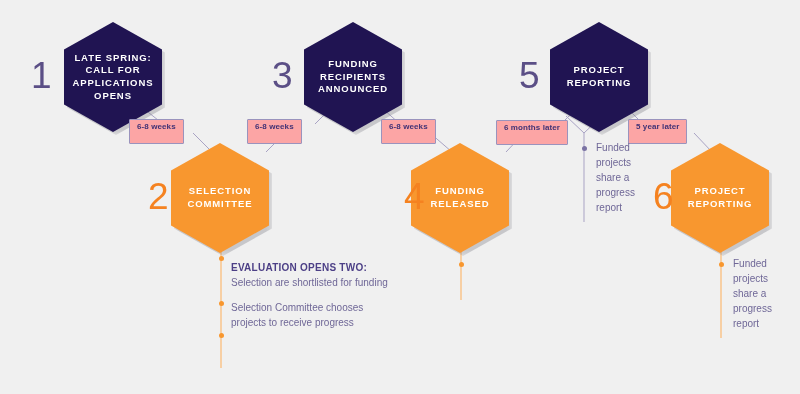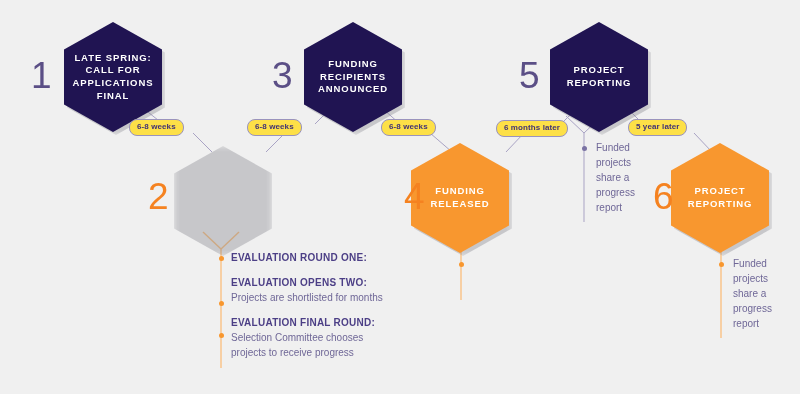--- a/index.html
+++ b/index.html
@@ -50,29 +50,29 @@
     line-height:1;
     font-family:"Liberation Sans", sans-serif;
   }
   .num.dark{color:#5b4f86;}
   .num.orange{color:#f58220;}
 
   
   .durlabel{
     position:absolute;
     border:1px solid #9a93bd;
-    background:#fde047;
+    background:#fca5a5;
     color:#413275;
     font-size:8px;
     font-weight:bold;
     letter-spacing:0.1px;
-    padding:3px 7px 4px 7px;
+    padding:3px 7px 12px 7px;
     white-space:nowrap;
     line-height:1;
-    border-radius:8px;
+    border-radius:1px;
   }
 
   
   .note{
     position:absolute;
     color:#6f6797;
     font-size:10px;
     line-height:1.5;
   }
   .note .hdr{
@@ -148,21 +148,25 @@
   <div class="hexshadow" style="left:174px; top:146px;"></div>
   <div class="hexshadow" style="left:307px; top:25px;"></div>
   <div class="hexshadow" style="left:414px; top:146px;"></div>
   <div class="hexshadow" style="left:553px; top:25px;"></div>
   <div class="hexshadow" style="left:674px; top:146px;"></div>
 
   <div class="hex dark" style="left:64px;  top:22px;">
     <span style="white-space:pre-line;">LATE SPRING:
 CALL FOR
 APPLICATIONS
-FINAL</span>
+OPENS</span>
+  </div>
+  <div class="hex orange" style="left:171px; top:143px;">
+    <span style="white-space:pre-line;">SELECTION
+COMMITTEE</span>
   </div>
   <div class="hex dark" style="left:304px; top:22px;">
     <span style="white-space:pre-line;">FUNDING
 RECIPIENTS
 ANNOUNCED</span>
   </div>
   <div class="hex orange" style="left:411px; top:143px;">
     <span style="white-space:pre-line;">FUNDING
 RELEASED</span>
   </div>
@@ -187,28 +191,26 @@
   <div class="durlabel" style="left:381px; top:119px;">6-8 weeks</div>
   <div class="durlabel" style="left:496px; top:120px;">6 months later</div>
   <div class="durlabel" style="left:628px; top:119px;">5 year later</div>
 
   <div class="dot orange" style="left:219px; top:256px;"></div>
   <div class="dot orange" style="left:219px; top:301px;"></div>
   <div class="dot orange" style="left:219px; top:333px;"></div>
 
   <div class="note wide" style="left:231px; top:250px;">
     <div class="note-item">
-      <span class="hdr">EVALUATION ROUND ONE:</span>
     </div>
     <div class="note-item">
       <span class="hdr">EVALUATION OPENS TWO:</span>
-      <span class="body">Projects are shortlisted for months</span>
+      <span class="body">Selection are shortlisted for funding</span>
     </div>
     <div class="note-item">
-      <span class="hdr">EVALUATION FINAL ROUND:</span>
       <span class="body">Selection Committee chooses projects to receive progress</span>
     </div>
   </div>
 
   <div class="dot orange" style="left:459px; top:262px;"></div>
 
   <div class="dot purple" style="left:582px; top:146px;"></div>
   <div class="note narrow" style="left:596px; top:140px;">
     <span class="body">Funded projects share a progress report</span>
   </div>

